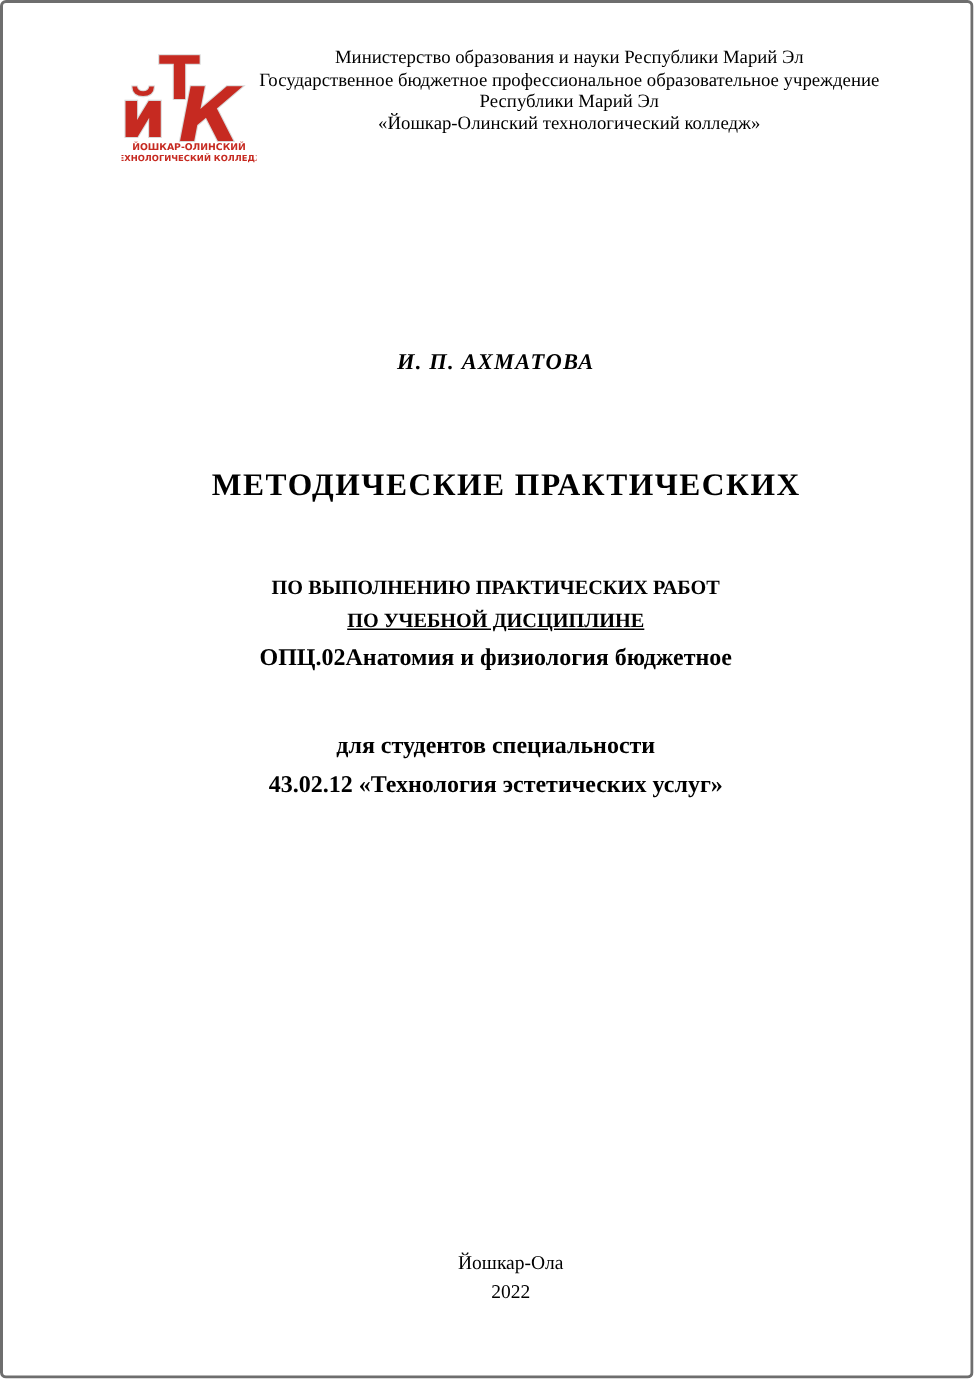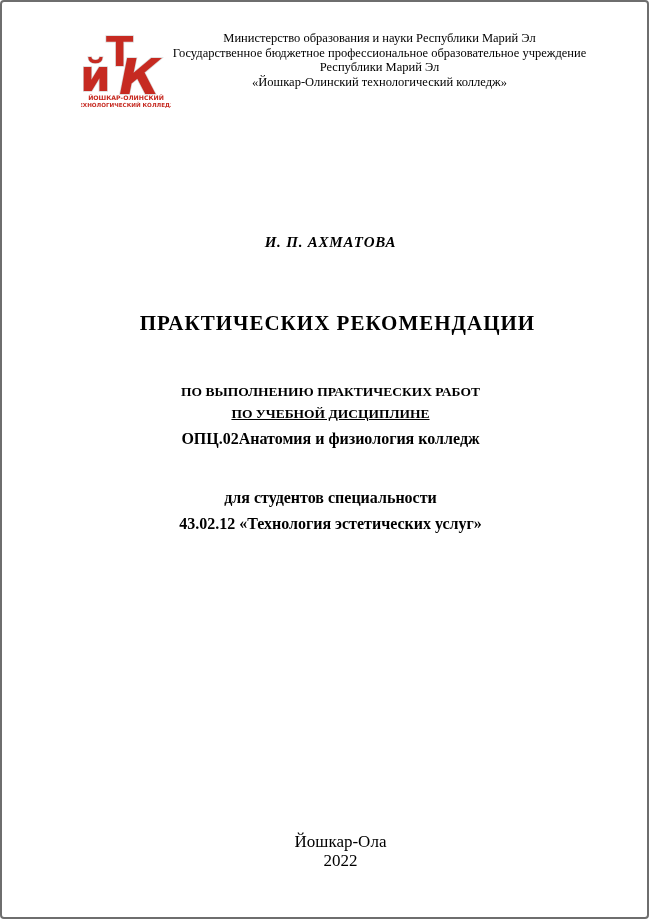--- a/index.html
+++ b/index.html
@@ -70,21 +70,21 @@
 
   .aud-line-1 { top: 487px; font-size: 16px; font-weight: bold; }
   .aud-line-2 { top: 513px; font-size: 16px; font-weight: bold; }
 
   .footer-block {
     position: absolute;
     top: 830px;
     left: 32px;
     right: 0;
     text-align: center;
-    font-size: 17px;
+    font-size: 13px;
     line-height: 19px;
   }
 </style>
 </head>
 <body>
 
 <div class="page">
 
   <div class="logo">
     <svg viewBox="0 0 90 78" width="90" height="78" aria-hidden="true">
@@ -102,25 +102,25 @@
 
   <div class="header-block">
     <div>Министерство образования и науки Республики Марий Эл</div>
     <div>Государственное бюджетное профессиональное образовательное учреждение</div>
     <div>Республики Марий Эл</div>
     <div>«Йошкар-Олинский технологический колледж»</div>
   </div>
 
   <div class="center-band author-line">И. П. АХМАТОВА</div>
 
-  <div class="center-band doc-title">ПРАКТИЧЕСКИХ РЕКОМЕНДАЦИИ</div>
+  <div class="center-band doc-title">МЕТОДИЧЕСКИЕ ПРАКТИЧЕСКИХ</div>
 
   <div class="center-band sub-line-1">ПО ВЫПОЛНЕНИЮ ПРАКТИЧЕСКИХ РАБОТ</div>
   <div class="center-band sub-line-2">ПО УЧЕБНОЙ ДИСЦИПЛИНЕ</div>
-  <div class="center-band sub-line-3">ОПЦ.02Анатомия и физиология колледж</div>
+  <div class="center-band sub-line-3">ОПЦ.02Анатомия и физиология бюджетное</div>
 
   <div class="center-band aud-line-1">для студентов специальности</div>
   <div class="center-band aud-line-2">43.02.12 «Технология эстетических услуг»</div>
 
   <div class="footer-block">
     <div>Йошкар-Ола</div>
     <div>2022</div>
   </div>
 
 </div>

